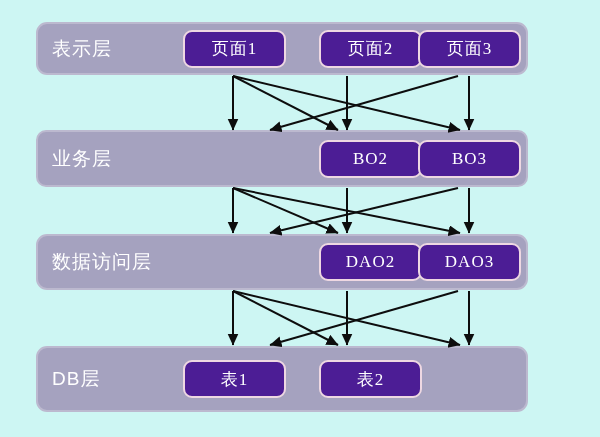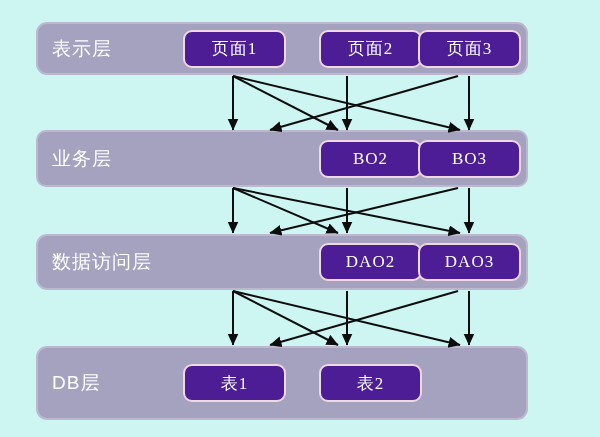--- a/index.html
+++ b/index.html
@@ -55,21 +55,21 @@
     white-space: nowrap;
   }
   
   .node.pos0 { left: 145px; }
   .node.pos1 { left: 266px; margin-left: 15px; }
   .node.pos2 { left: 380px; text-align: center; }
   
   #layer-presentation { top: 22px;  height: 53px; }
   #layer-business     { top: 130px; height: 57px; border-radius: 10px; }
   #layer-data-access  { top: 234px; height: 56px; border-radius: 11px; }
-  #layer-db           { top: 346px; height: 74px; }
+  #layer-db           { top: 346px; height: 66px; }
   #arrows {
     position: absolute;
     left: 0; top: 0;
     width: 600px; height: 437px;
     pointer-events: none;
   }
 </style>
 </head>
 <body>
 

